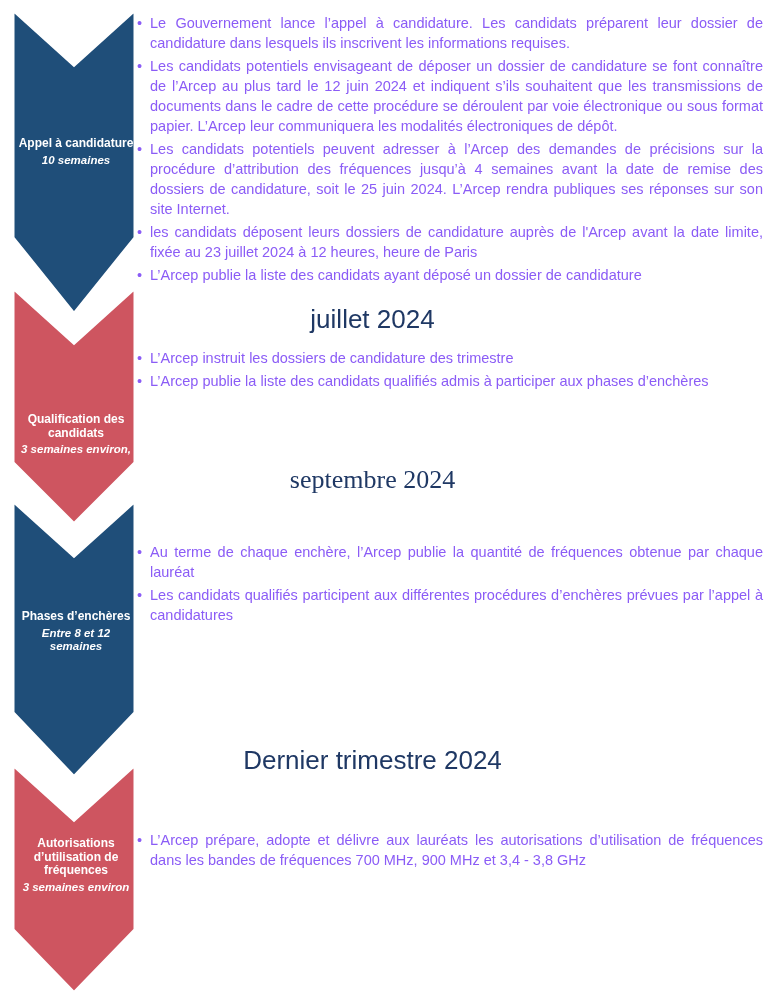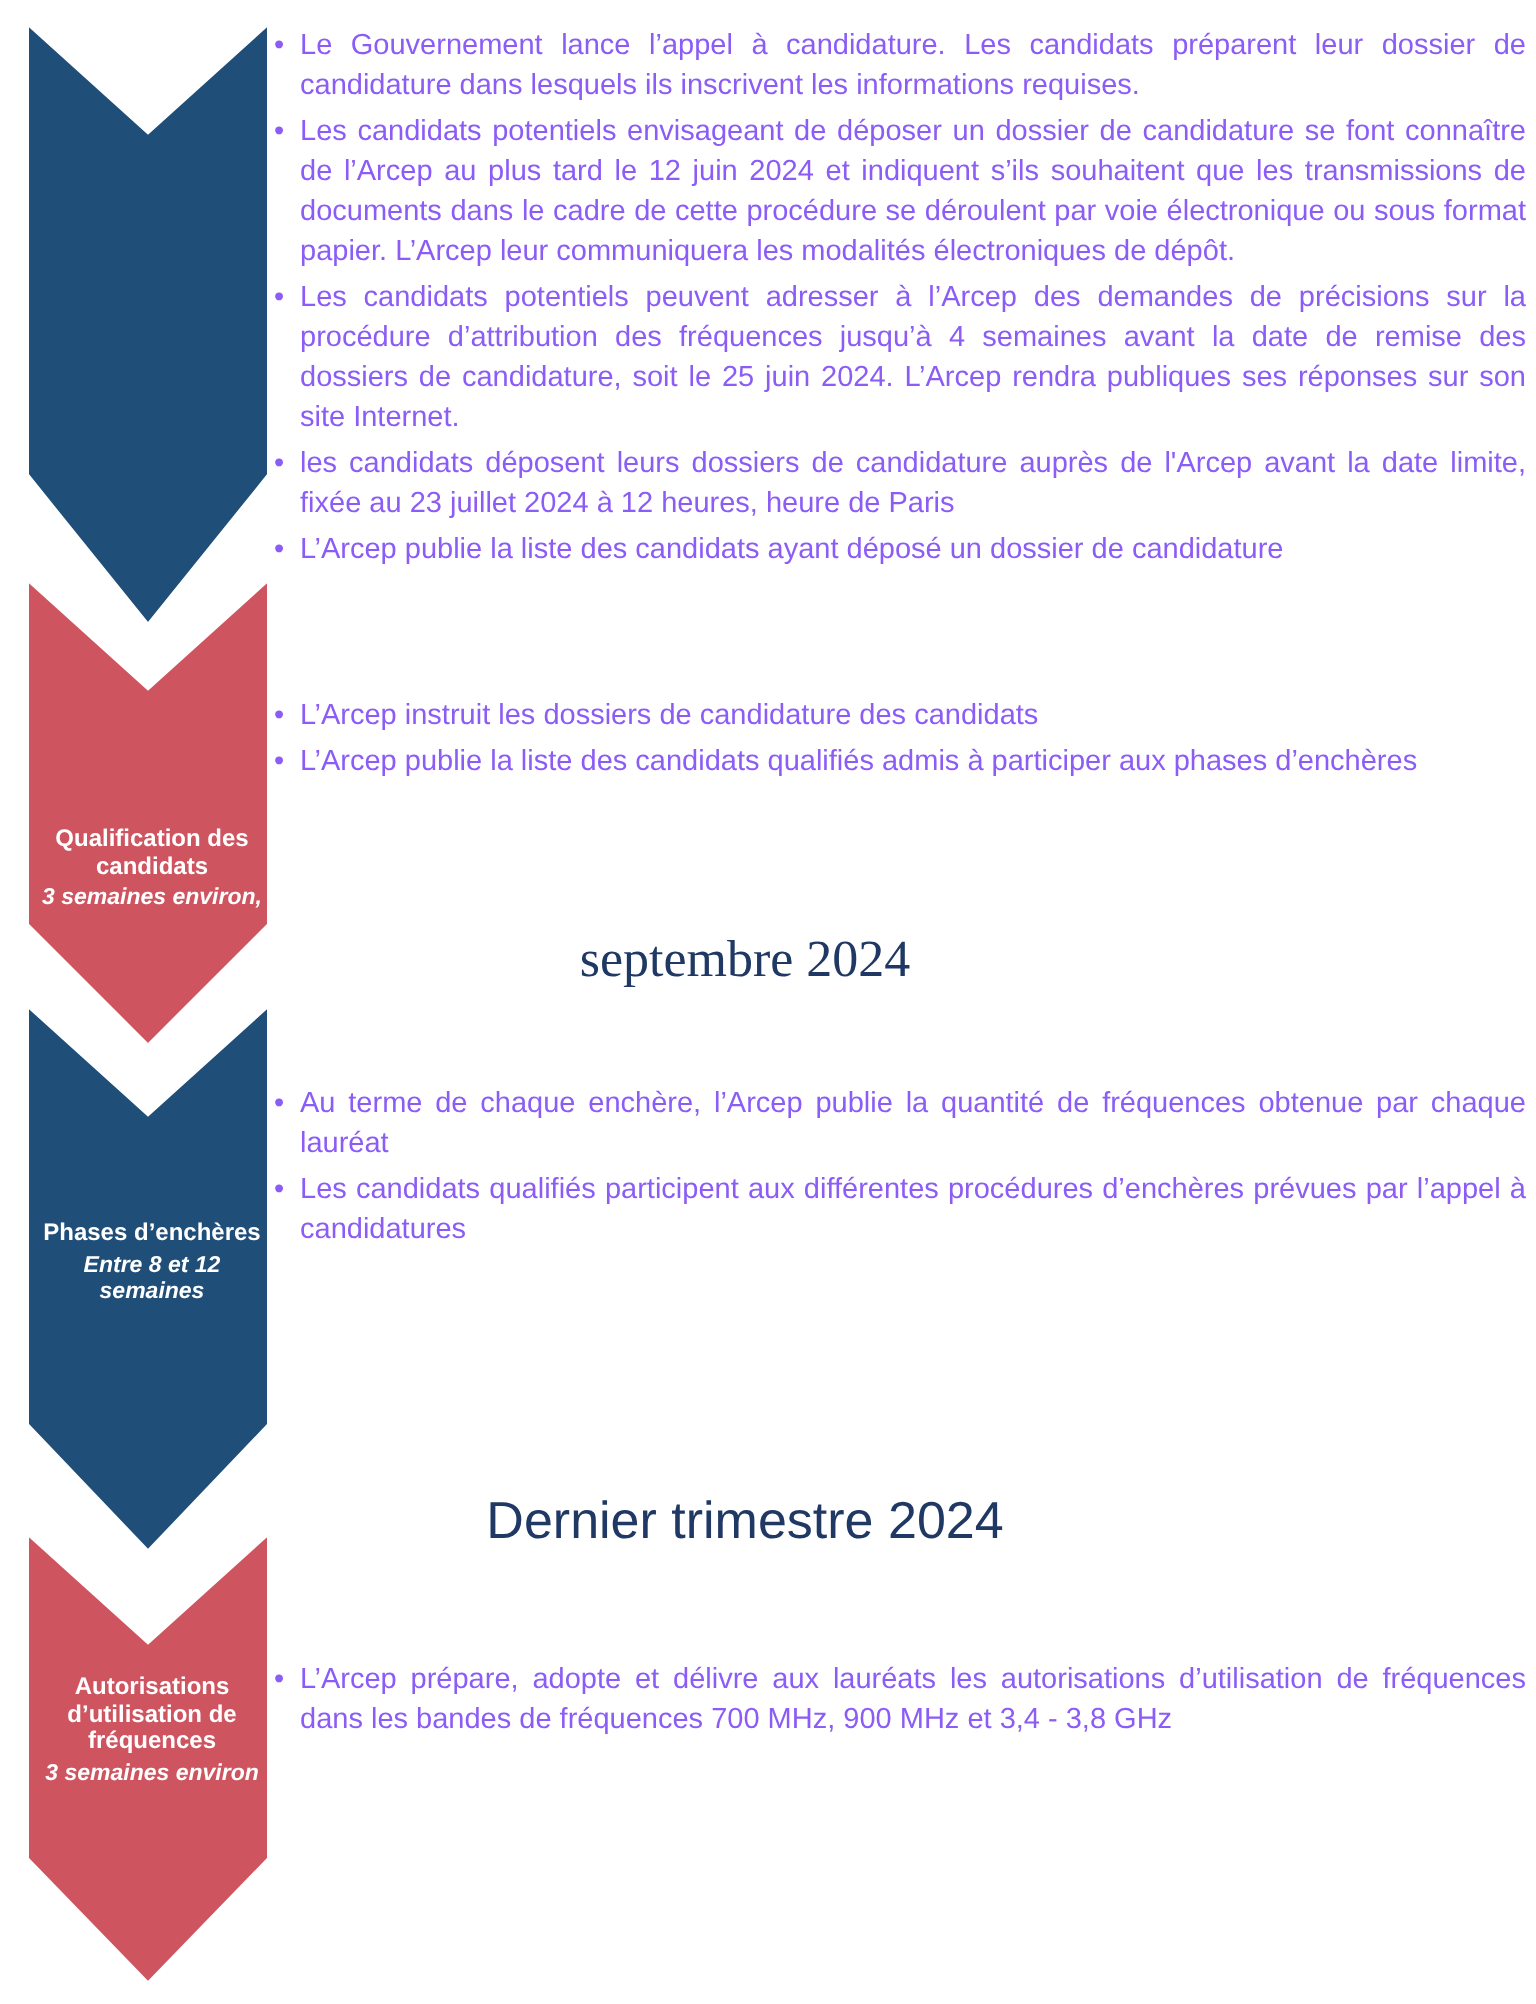--- a/index.html
+++ b/index.html
@@ -45,20 +45,24 @@
 
 <div class="page">
 
   <svg class="chevron-svg" width="150" height="1002" viewBox="0 0 150 1002">
     <polygon points="12,8 74,64 136,8 136,238 74,315 12,238" fill="#1F4E79" stroke="#ffffff" stroke-width="5"></polygon>
     <polygon points="12,286 74,342 136,286 136,463 74,525 12,463" fill="#CE5560" stroke="#ffffff" stroke-width="5"></polygon>
     <polygon points="12,499 74,555 136,499 136,713 74,778 12,713" fill="#1F4E79" stroke="#ffffff" stroke-width="5"></polygon>
     <polygon points="12,763 74,819 136,763 136,930 74,994 12,930" fill="#CE5560" stroke="#ffffff" stroke-width="5"></polygon>
   </svg>
 
+  <div id="lbl1" class="chev-label">
+    <div class="chev-title">Appel à candidature</div>
+    <div class="chev-duration">10 semaines</div>
+  </div>
 
   <div id="lbl2" class="chev-label">
     <div class="chev-title">Qualification des candidats</div>
     <div class="chev-duration">3 semaines environ,</div>
   </div>
 
   <div id="lbl3" class="chev-label">
     <div class="chev-title">Phases d’enchères</div>
     <div class="chev-duration">Entre 8 et 12 semaines</div>
   </div>
@@ -71,24 +75,25 @@
   <div id="list1" class="bullets">
     <ul>
       <li>Le Gouvernement lance l’appel à candidature. Les candidats préparent leur dossier de candidature dans lesquels ils inscrivent les informations requises.</li>
       <li>Les candidats potentiels envisageant de déposer un dossier de candidature se font connaître de l’Arcep au plus tard le 12 juin 2024 et indiquent s’ils souhaitent que les transmissions de documents dans le cadre de cette procédure se déroulent par voie électronique ou sous format papier. L’Arcep leur communiquera les modalités électroniques de dépôt.</li>
       <li>Les candidats potentiels peuvent adresser à l’Arcep des demandes de précisions sur la procédure d’attribution des fréquences jusqu’à 4 semaines avant la date de remise des dossiers de candidature, soit le 25 juin 2024. L’Arcep rendra publiques ses réponses sur son site Internet.</li>
       <li>les candidats déposent leurs dossiers de candidature auprès de l'Arcep avant la date limite, fixée au 23 juillet 2024 à 12 heures, heure de Paris</li>
       <li>L’Arcep publie la liste des candidats ayant déposé un dossier de candidature</li>
     </ul>
   </div>
 
+  <div id="m1" class="milestone">juillet 2024</div>
 
   <div id="list2" class="bullets">
     <ul>
-      <li>L’Arcep instruit les dossiers de candidature des candidats</li>
+      <li>L’Arcep instruit les dossiers de candidature des trimestre</li>
       <li>L’Arcep publie la liste des candidats qualifiés admis à participer aux phases d’enchères</li>
     </ul>
   </div>
 
   <div id="m2" class="milestone">septembre 2024</div>
 
   <div id="list3" class="bullets">
     <ul>
       <li>Au terme de chaque enchère, l’Arcep publie la quantité de fréquences obtenue par chaque lauréat</li>
       <li>Les candidats qualifiés participent aux différentes procédures d’enchères prévues par l’appel à candidatures</li>

